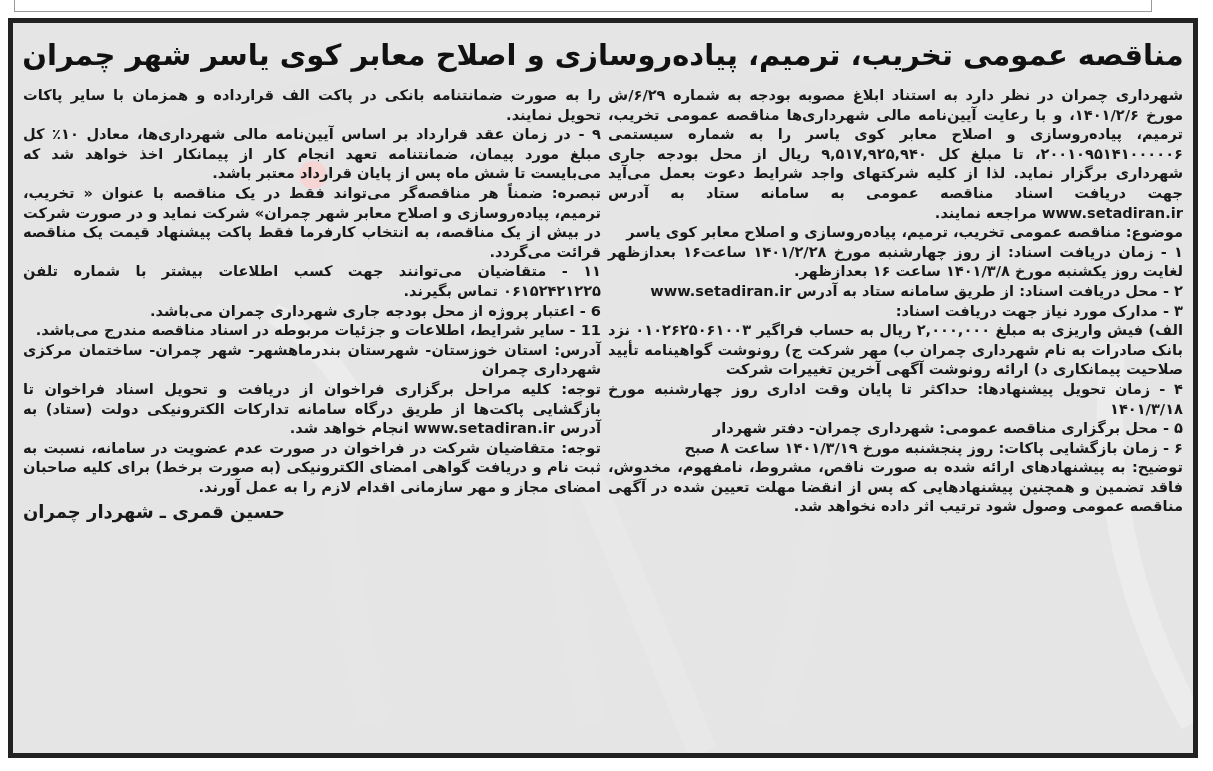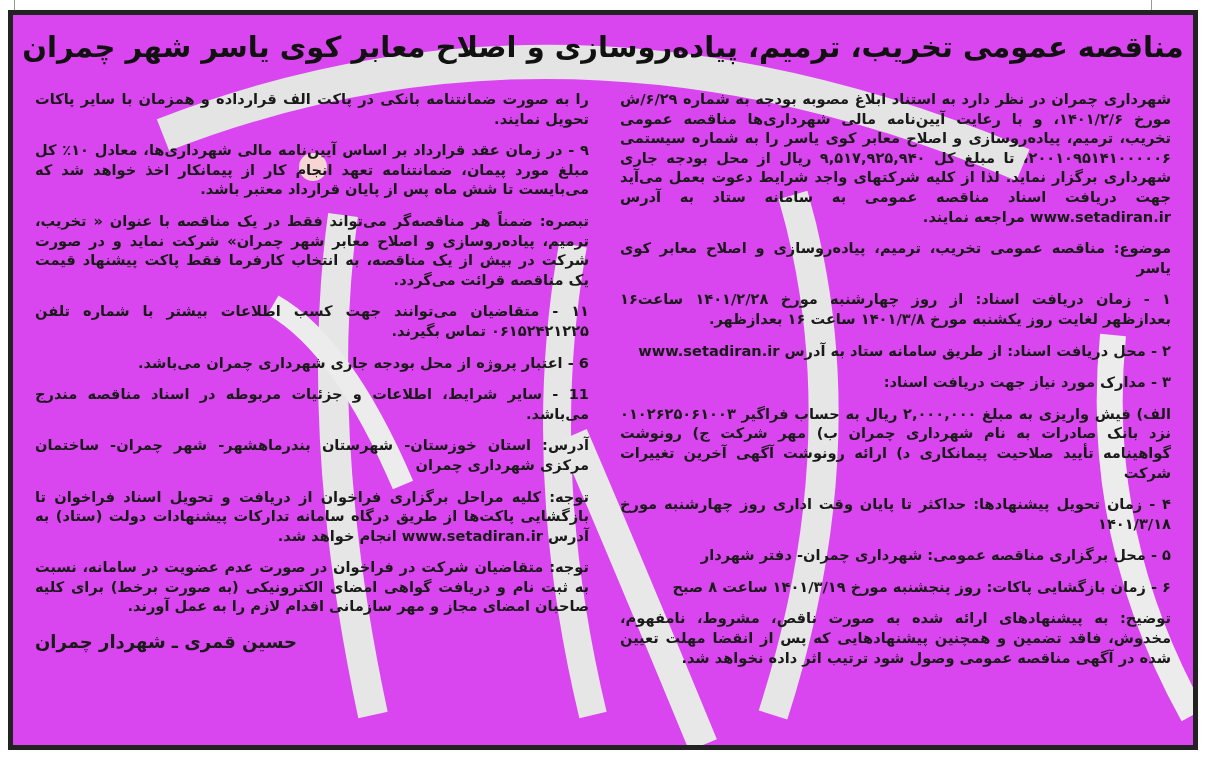--- a/index.html
+++ b/index.html
@@ -1,30 +1,30 @@
 <!DOCTYPE html>
 <html><head>
 <meta charset="utf-8">
 <style>
   html, body { margin: 0; padding: 0; background: #ffffff; }
   body { width: 1213px; height: 771px; position: relative; overflow: hidden;
          font-family: "DejaVu Sans", sans-serif; color: #1a1a1a; }
   .top-strip { position: absolute; left: 14px; top: -2px; width: 1136px; height: 13px;
                border: 1px solid #9a9a9a; border-top: none; background: #fff; }
-  .frame { position: absolute; left: 8px; top: 10px; width: 1180px; height: 730px;
-           border: 5px solid #222; background: #d946ef; overflow: hidden; }
+  .frame { position: absolute; left: 8px; top: 18px; width: 1180px; height: 730px;
+           border: 5px solid #222; background: #e5e5e5; overflow: hidden; }
   .watermark { position: absolute; left: 0; top: 0; width: 100%; height: 100%; pointer-events: none; }
   .title { position: absolute; top: 6px; left: 0; right: 0; text-align: center;
            direction: rtl; font-weight: bold; font-size: 29px; line-height: 52px;
            letter-spacing: -0.3px; color: #111; }
   .col { position: absolute; top: 62px; direction: rtl; text-align: justify;
          font-weight: bold; font-size: 14.6px; line-height: 19.6px; color: #1a1a1a; }
   .col-right { right: 10px; width: 575px; }
   .col-left { left: 10px; width: 578px; }
-  .col p { margin: 12px; }
+  .col p { margin: 0; }
   .signature { font-size: 18px; line-height: 28px; margin-top: 2px !important; text-align: left; }
 </style>
 </head>
 <body>
 
 <div class="top-strip"></div>
 
 <div class="frame">
 
   <svg class="watermark" viewBox="0 0 1180 730" preserveAspectRatio="none">
@@ -54,18 +54,18 @@
   </div>
 
   <div class="col col-left">
     <p>را به صورت ضمانتنامه بانکی در پاکت الف قرارداده و همزمان با سایر پاکات تحویل نمایند.</p>
     <p>۹ - در زمان عقد قرارداد بر اساس آیین‌نامه مالی شهرداری‌ها، معادل ۱۰٪ کل مبلغ مورد پیمان، ضمانتنامه تعهد انجام کار از پیمانکار اخذ خواهد شد که می‌بایست تا شش ماه پس از پایان قرارداد معتبر باشد.</p>
     <p>تبصره: ضمناً هر مناقصه‌گر می‌تواند فقط در یک مناقصه با عنوان « تخریب، ترمیم، پیاده‌روسازی و اصلاح معابر شهر چمران» شرکت نماید و در صورت شرکت در بیش از یک مناقصه، به انتخاب کارفرما فقط پاکت پیشنهاد قیمت یک مناقصه قرائت می‌گردد.</p>
     <p>۱۱ - متقاضیان می‌توانند جهت کسب اطلاعات بیشتر با شماره تلفن ۰۶۱۵۲۴۲۱۲۲۵ تماس بگیرند.</p>
     <p>6 - اعتبار پروژه از محل بودجه جاری شهرداری چمران می‌باشد.</p>
     <p>11 - سایر شرایط، اطلاعات و جزئیات مربوطه در اسناد مناقصه مندرج می‌باشد.</p>
     <p>آدرس: استان خوزستان- شهرستان بندرماهشهر- شهر چمران- ساختمان مرکزی شهرداری چمران</p>
-    <p>توجه: کلیه مراحل برگزاری فراخوان از دریافت و تحویل اسناد فراخوان تا بازگشایی پاکت‌ها از طریق درگاه سامانه تدارکات پیشنهادات دولت (ستاد) به آدرس www.setadiran.ir انجام خواهد شد.</p>
+    <p>توجه: کلیه مراحل برگزاری فراخوان از دریافت و تحویل اسناد فراخوان تا بازگشایی پاکت‌ها از طریق درگاه سامانه تدارکات الکترونیکی دولت (ستاد) به آدرس www.setadiran.ir انجام خواهد شد.</p>
     <p>توجه: متقاضیان شرکت در فراخوان در صورت عدم عضویت در سامانه، نسبت به ثبت نام و دریافت گواهی امضای الکترونیکی (به صورت برخط) برای کلیه صاحبان امضای مجاز و مهر سازمانی اقدام لازم را به عمل آورند.</p>
     <p class="signature">حسین قمری ـ شهردار چمران</p>
   </div>
 
 </div>
 
 </body></html>

